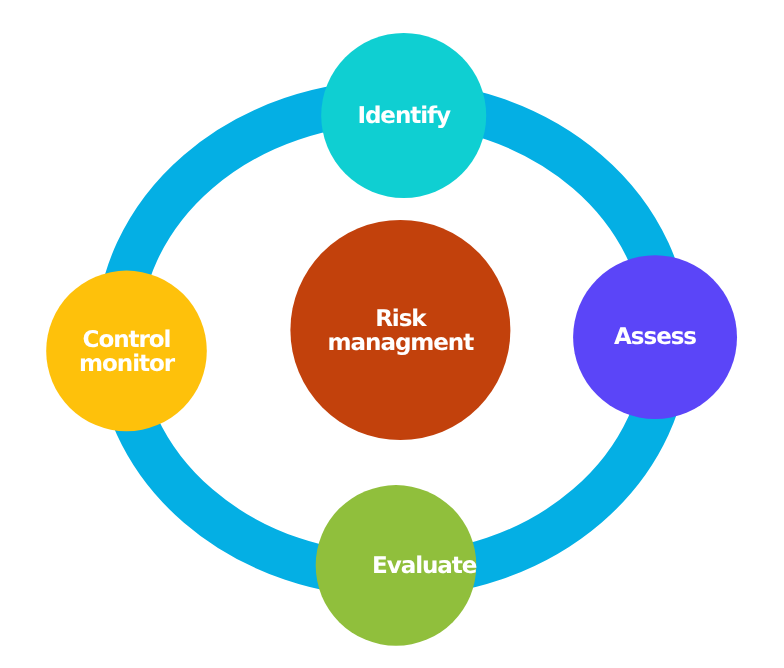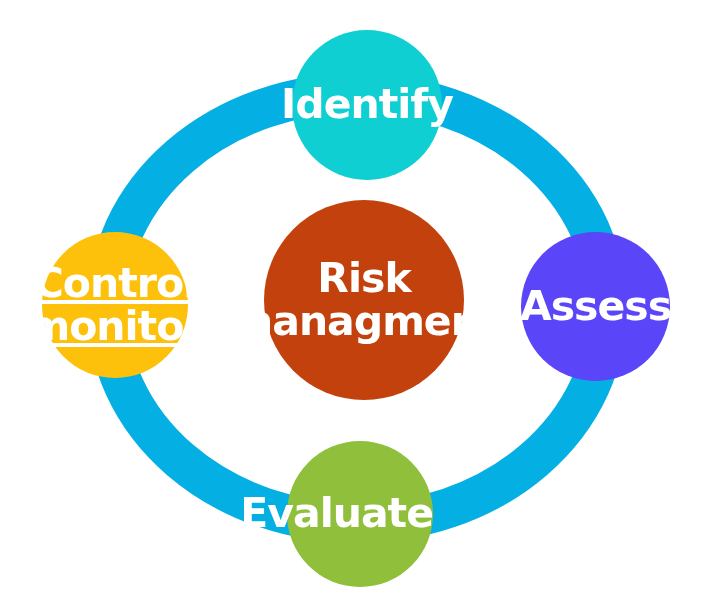--- a/index.html
+++ b/index.html
@@ -18,30 +18,30 @@
   }
   .node {
     position: absolute;
     border-radius: 50%;
     display: flex;
     align-items: center;
     justify-content: center;
     text-align: center;
     color: #ffffff;
     font-weight: bold;
-    font-size: 41px;
+    font-size: 21px;
     line-height: 1.06;
     letter-spacing: -1px;
     white-space: pre-line;
     user-select: none;
   }
   .node-identify { left: 292px; top: 30px;  width: 150px; height: 150px; }
   .node-assess   { left: 521px; top: 232px; width: 149px; height: 149px; }
   .node-evaluate { left: 287px; top: 441px; width: 146px; height: 146px; }
-  .node-control  { left: 42px;  top: 232px; width: 146px; height: 146px; text-decoration: underline; }
+  .node-control  { left: 42px;  top: 246px; width: 146px; height: 146px; }
   .node-center   { left: 264px; top: 200px; width: 200px; height: 200px; }
 </style>
 </head>
 <body>
 
 <div class="canvas">
 
   <svg class="ring-svg" viewBox="0 0 713 607">
     <ellipse cx="357" cy="308" rx="250" ry="215" fill="none" stroke-width="40" stroke="#04AFE4"></ellipse>
   </svg>

